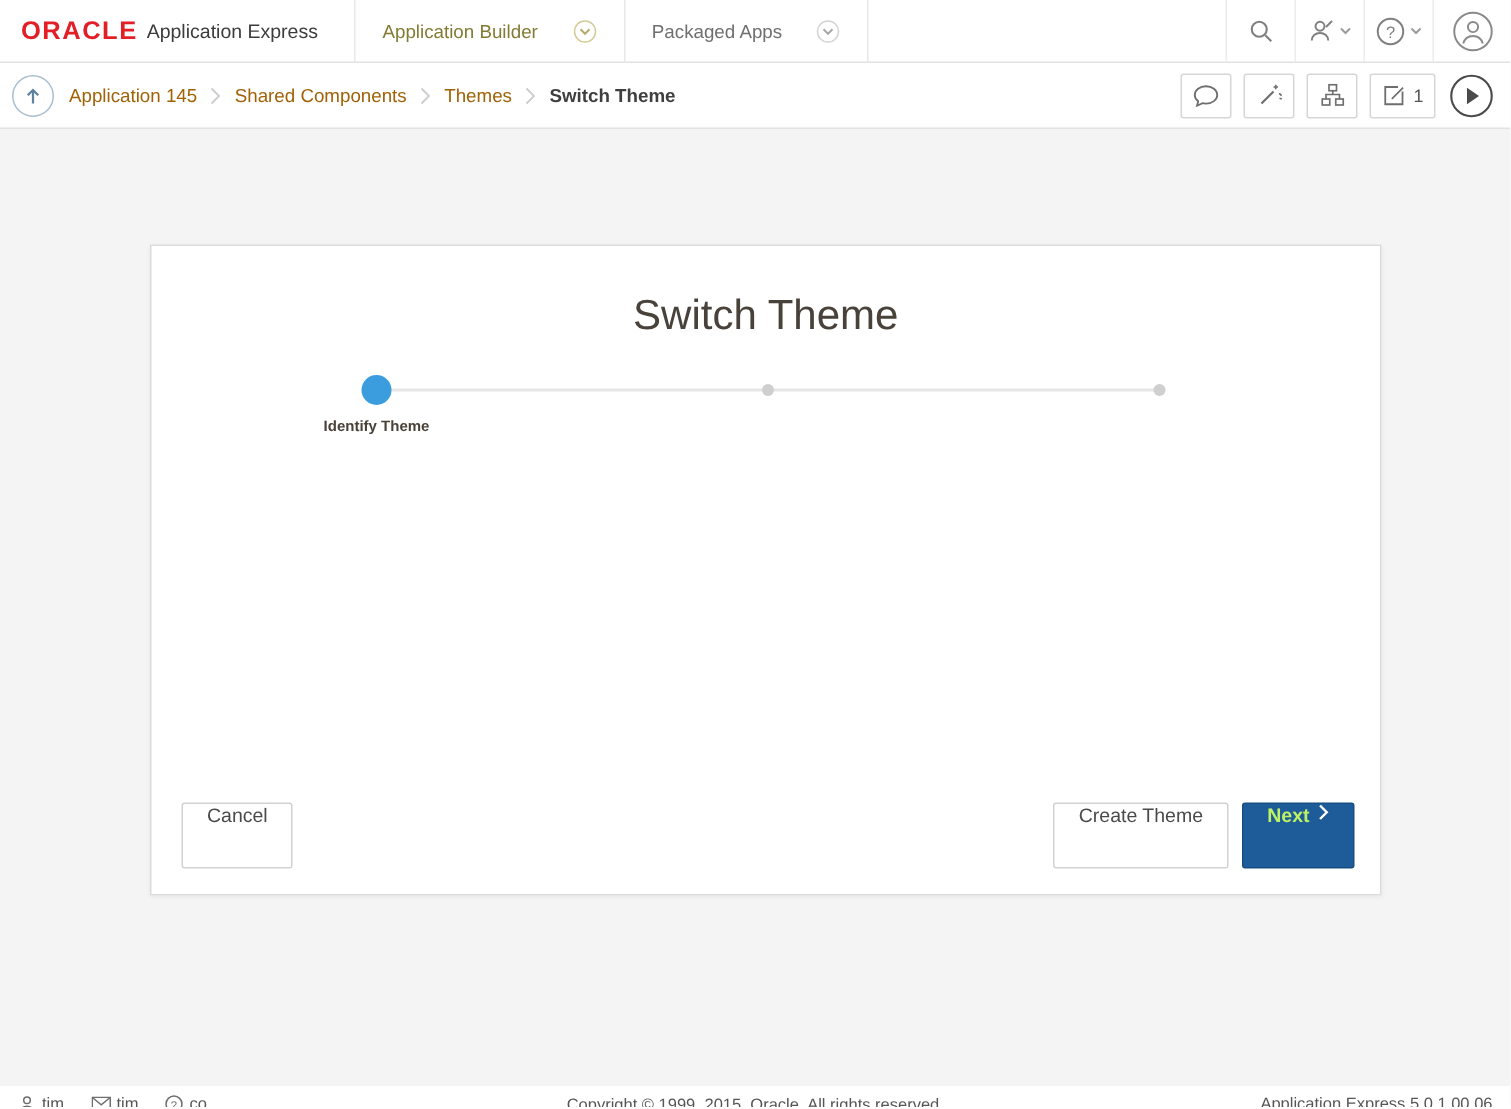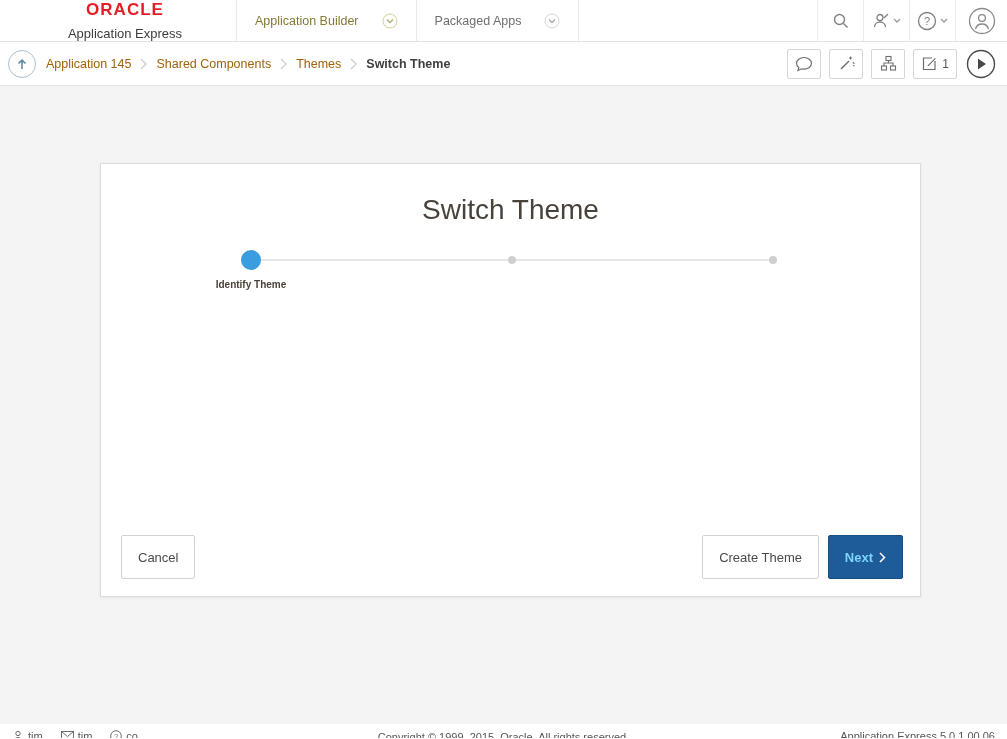--- a/index.html
+++ b/index.html
@@ -2,21 +2,21 @@
 <html><head>
 <meta charset="utf-8">
 <style>
   * { margin:0; padding:0; box-sizing:border-box; }
   html,body { width:1007px; height:739px; overflow:hidden;
     font-family:"Liberation Sans", sans-serif; background:#fff; }
 
   
   .topnav { height:42px; display:flex; align-items:stretch; background:#fff;
     border-bottom:1px solid #e2e2e2; }
-  .logo { width:236px; display:flex; align-items:center; padding-left:14px; gap:6px;flex-direction:column; }
+  .logo { width:236px; display:flex; align-items:center; padding-left:14px; gap:6px; }
   .logo-oracle { color:#e21f27; font-weight:bold; font-size:17px; letter-spacing:1px; }
   .logo-product { color:#3c3c3c; font-size:13px; }
   .tabs { display:flex; align-items:stretch; }
   .tab { display:flex; align-items:center; gap:23px; padding:0 18px;
     border-left:1px solid #e8e8e8; font-size:12.5px; color:#6f6f6f; cursor:pointer; }
   .tab:last-child { border-right:1px solid #e8e8e8; }
   .tab.active { color:#837b33; }
   .nav-icons { margin-left:auto; display:flex; align-items:stretch; }
   .icon-btn { display:flex; align-items:center; justify-content:center; gap:3px;
     width:46px; border-left:1px solid #ececec; cursor:pointer; }
@@ -51,24 +51,24 @@
   .dot.mid { left:50%; } .dot.end { left:100%; }
   .step-label { position:absolute; left:0; top:29px; width:220px; transform:translateX(-50%);
     text-align:center; font-size:10px; font-weight:bold; color:#4a4238; }
 
   .wizard-msg { position:absolute; top:152px; left:0; right:0; text-align:center;
     font-size:12.5px; color:#414141; padding:0 40px; }
 
   .btn { position:absolute; bottom:17px; height:44px; border:1px solid #d2d2d2;
     border-radius:2px; background:#fff; font-size:13px; color:#4a4a4a;
     font-family:"Liberation Sans", sans-serif; cursor:pointer; padding:0 16px;
-    display:flex; align-items:center; gap:6px; }
+    display:flex; gap:6px; }
   .btn.cancel { left:20px; }
   .btn.create { right:101px; }
-  .btn.next { right:17px; background:#1d5c99; border-color:#174e84; color:#7dd3fc;
+  .btn.next { right:17px; background:#1d5c99; border-color:#174e84; color:#bef264;
     font-weight:bold; }
 
   
   .footer { position:absolute; left:0; right:0; bottom:-26px; height:40px; background:#fff;
     display:flex; align-items:flex-start; padding:6px 12px 0 12px; font-size:11px;
     color:#565656; }
   .foot-left { display:flex; gap:18px; }
   .foot-item { display:flex; align-items:center; gap:4px; cursor:pointer; }
   .foot-center { position:absolute; left:0; right:0; text-align:center; top:7px; }
   .foot-right { margin-left:auto; }

